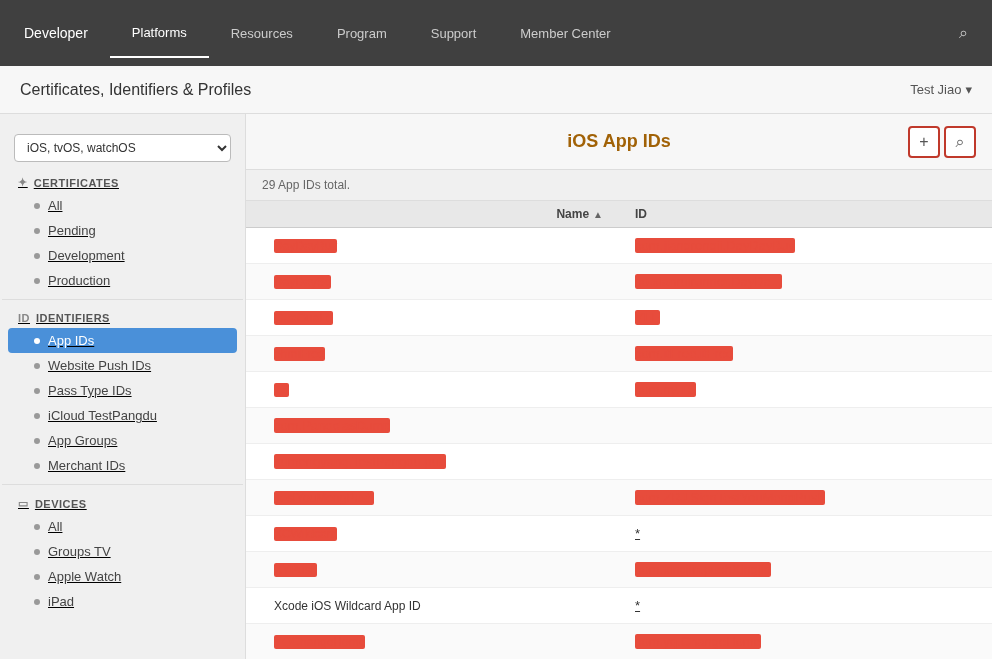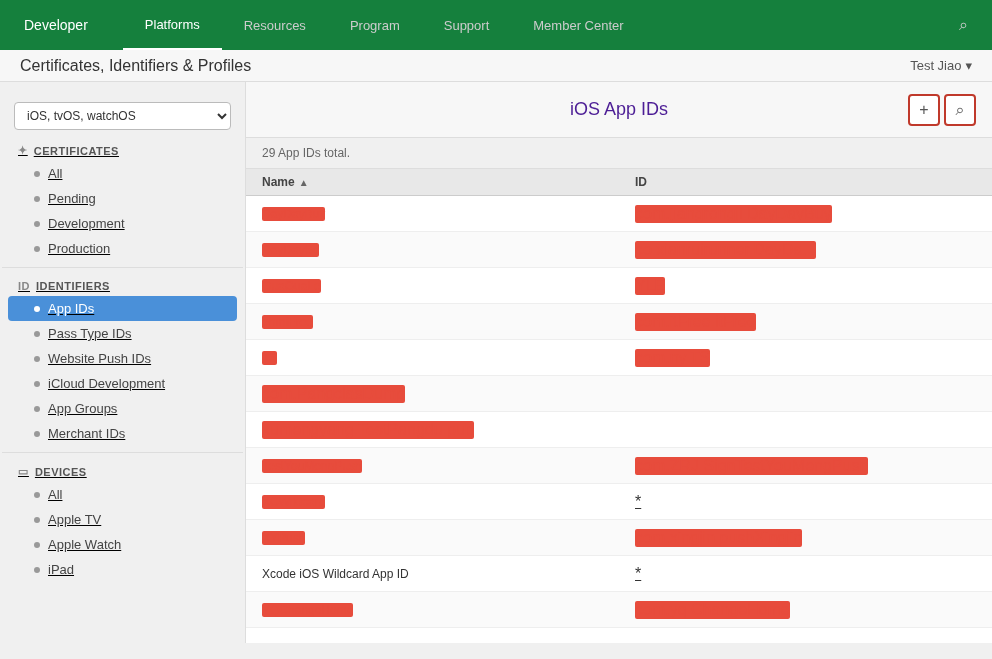--- a/index.html
+++ b/index.html
@@ -1,25 +1,25 @@
 <!DOCTYPE html>
 <html><head>
   <meta charset="utf-8">
   <style>
     * { margin: 0; padding: 0; box-sizing: border-box; }
     body { font-family: -apple-system, BlinkMacSystemFont, "Helvetica Neue", Helvetica, Arial, sans-serif; font-size: 13px; background: #f0f0f0; width: 992px; height: 659px; overflow: hidden; }
 
     
     #top-nav {
-      background: #15803d;
-      height: 50px;
-      display: flex;
-      align-items: center;
-      padding: 0 16px;
-      gap: 15px;
+      background: #404040;
+      height: 66px;
+      display: flex;
+      align-items: center;
+      padding: 0 16px;
+      gap: 2px;
     }
     .nav-logo {
       display: flex;
       align-items: center;
       gap: 8px;
       color: #fff;
       font-size: 14px;
       font-weight: 500;
       margin-right: 20px;
     }
@@ -45,21 +45,21 @@
       color: #ccc;
       font-size: 16px;
       cursor: pointer;
       padding: 8px;
     }
 
     
     #sub-header {
       background: #f7f7f7;
       border-bottom: 1px solid #ddd;
-      height: 32px;
+      height: 48px;
       display: flex;
       align-items: center;
       padding: 0 20px;
       justify-content: space-between;
     }
     #sub-header-title {
       font-size: 16px;
       font-weight: 500;
       color: #333;
     }
@@ -157,22 +157,22 @@
       align-items: center;
       justify-content: center;
       padding: 0 16px;
       height: 56px;
       background: #f7f7f7;
       border-bottom: 1px solid #ddd;
       position: relative;
     }
     #content-title {
       font-size: 18px;
-      font-weight: 400;
-      color: #4c1d95;
+      font-weight: 700;
+      color: #a16207;
     }
     #content-actions {
       position: absolute;
       right: 16px;
       display: flex;
       gap: 4px;
     }
     .action-btn {
       width: 32px;
       height: 32px;
@@ -204,52 +204,53 @@
     }
     .table-col-name {
       flex: 1;
       padding: 0 16px;
       font-size: 12px;
       font-weight: 600;
       color: #444;
       display: flex;
       align-items: center;
       gap: 4px;
+      justify-content: flex-end;
     }
     .table-col-id {
       flex: 1;
       padding: 0 16px;
       font-size: 12px;
       font-weight: 600;
       color: #444;
     }
     .sort-arrow { font-size: 10px; color: #666; }
     #table-body {
       flex: 1;
       overflow-y: auto;
     }
     .table-row {
       display: flex;
       border-bottom: 1px solid #eee;
-      padding: 8px 0;
+      padding: 8px 12px;
       cursor: pointer;
       min-height: 36px;
       align-items: center;
     }
     .table-row:nth-child(even) { background: #fafafa; }
     .cell-name {
       flex: 1;
       padding: 0 16px;
       font-size: 12px;
       color: #333;
     }
     .cell-id {
       flex: 1;
       padding: 0 16px;
-      font-size: 16px;
+      font-size: 13px;
       color: #333;
       text-decoration: underline;
     }
     .redacted {
       display: inline-block;
       background: #e74c3c;
       color: #e74c3c;
       border-radius: 2px;
       user-select: none;
     }
@@ -318,29 +319,29 @@
     <div class="sidebar-section-header">
       <span class="sidebar-section-icon">ID</span>
       <span>Identifiers</span>
     </div>
     <div class="sidebar-item active">
       <span class="dot"></span>
       <span>App IDs</span>
     </div>
     <div class="sidebar-item">
       <span class="dot"></span>
+      <span>Website Push IDs</span>
+    </div>
+    <div class="sidebar-item">
+      <span class="dot"></span>
       <span>Pass Type IDs</span>
     </div>
     <div class="sidebar-item">
       <span class="dot"></span>
-      <span>Website Push IDs</span>
-    </div>
-    <div class="sidebar-item">
-      <span class="dot"></span>
-      <span>iCloud Development</span>
+      <span>iCloud TestPangdu</span>
     </div>
     <div class="sidebar-item">
       <span class="dot"></span>
       <span>App Groups</span>
     </div>
     <div class="sidebar-item">
       <span class="dot"></span>
       <span>Merchant IDs</span>
     </div>
 
@@ -349,21 +350,21 @@
     <div class="sidebar-section-header">
       <span class="sidebar-section-icon">▭</span>
       <span>Devices</span>
     </div>
     <div class="sidebar-item">
       <span class="dot"></span>
       <span>All</span>
     </div>
     <div class="sidebar-item">
       <span class="dot"></span>
-      <span>Apple TV</span>
+      <span>Groups TV</span>
     </div>
     <div class="sidebar-item">
       <span class="dot"></span>
       <span>Apple Watch</span>
     </div>
     <div class="sidebar-item">
       <span class="dot"></span>
       <span>iPad</span>
     </div>
   </div>

